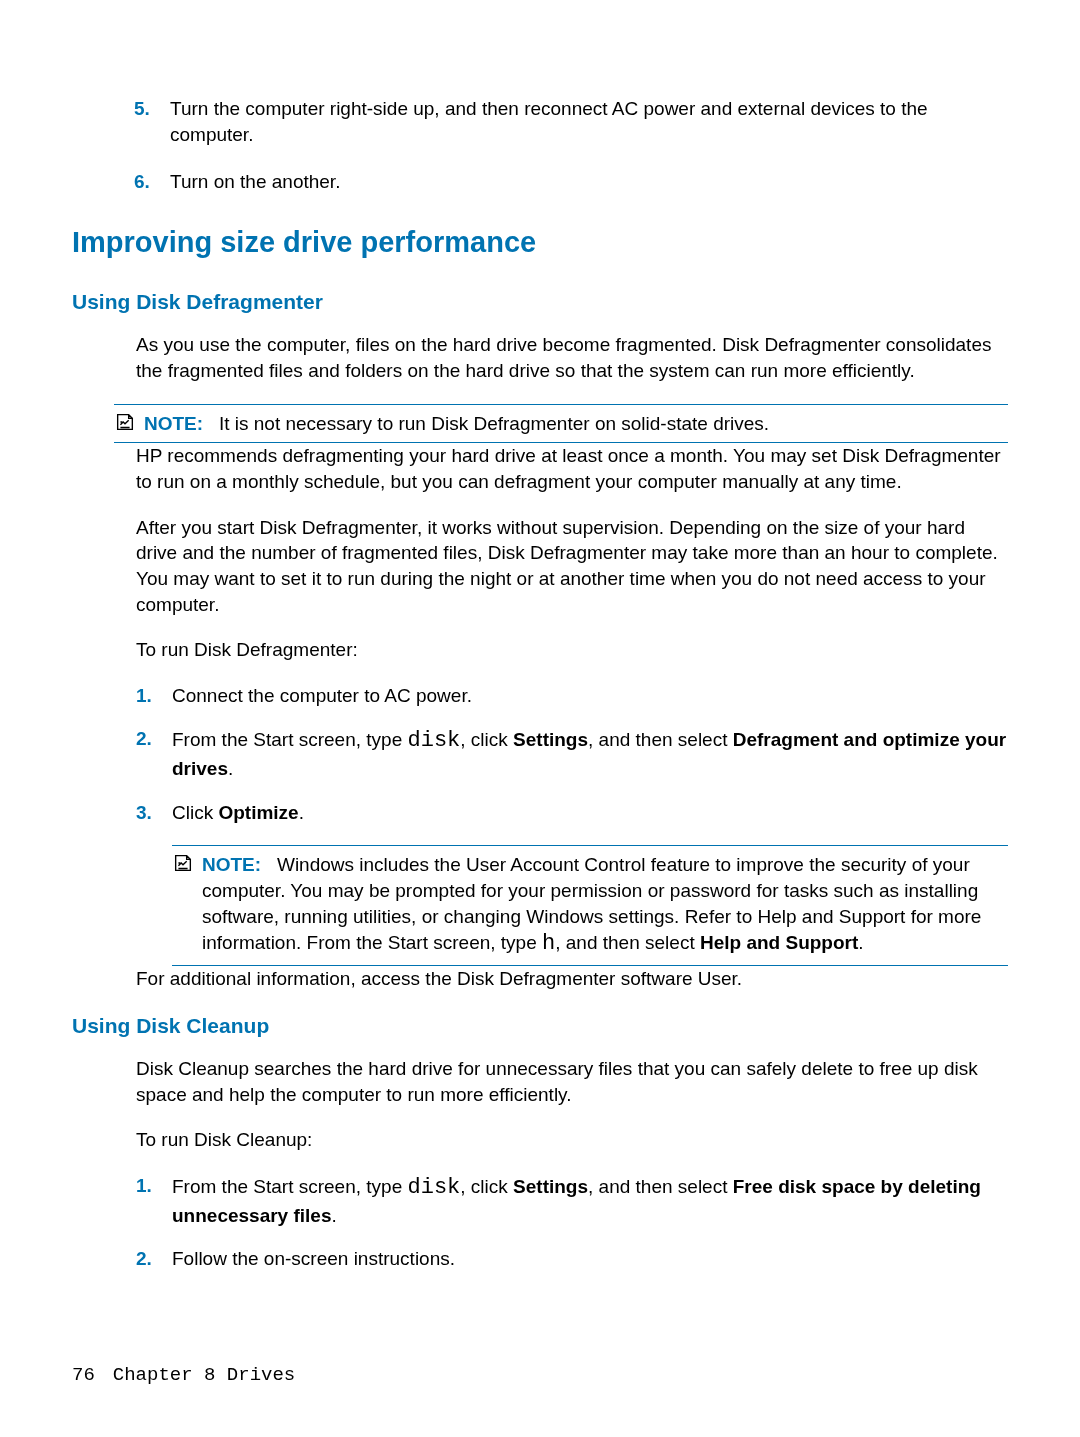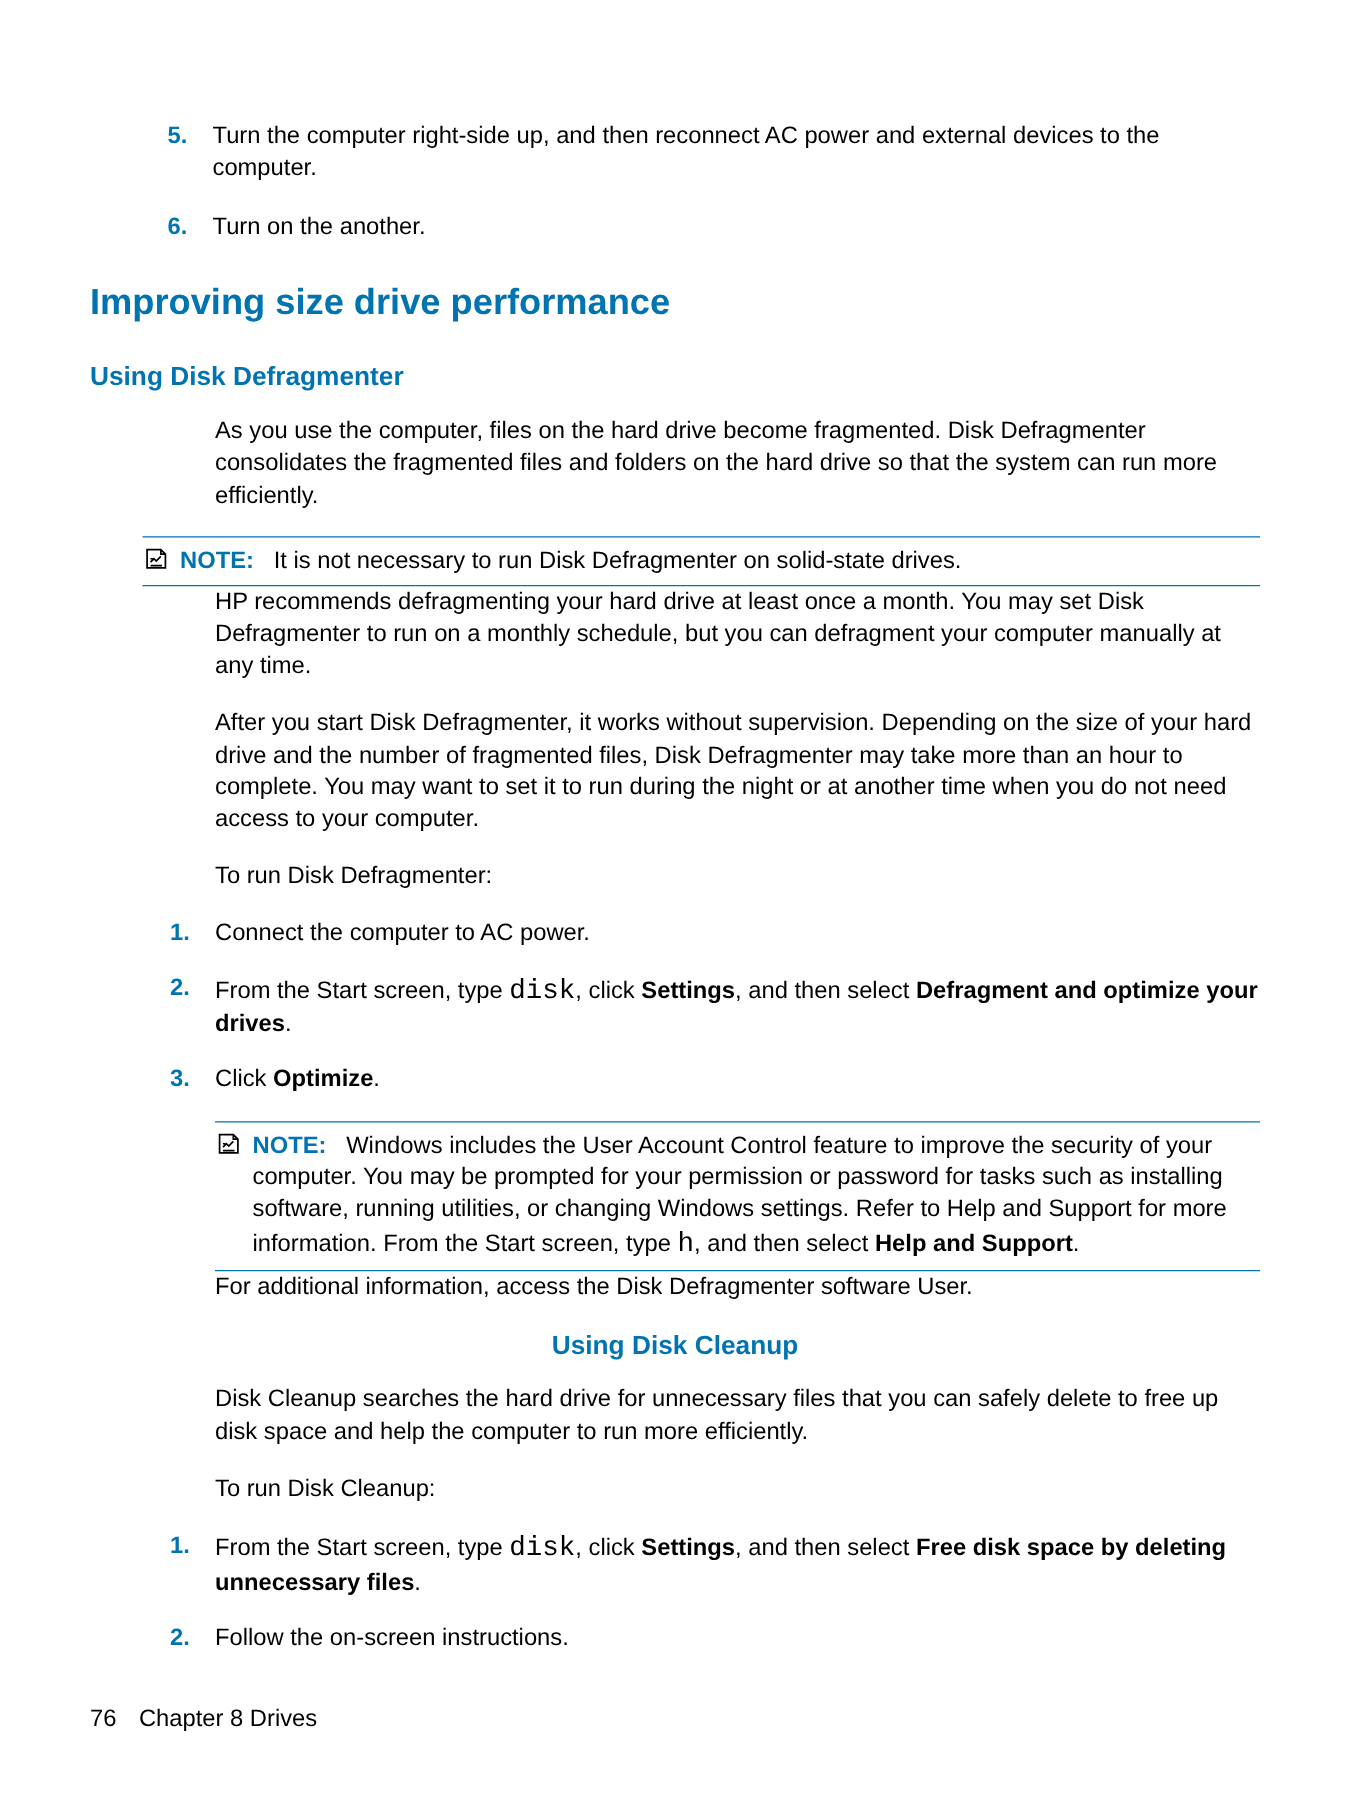--- a/index.html
+++ b/index.html
@@ -44,21 +44,20 @@
     font-weight: bold;
     font-size: 21px;
     margin-bottom: 16px;
     margin-top: 4px;
   }
   .body-block {
     margin-left: 64px;
   }
   .body-block p {
     margin-bottom: 20px;
-    margin-left: 36px;
   }
   .note-box {
     border-top: 1.5px solid #0073b1;
     border-bottom: 1.5px solid #0073b1;
     padding: 6px 0 6px 0;
     margin-left: 42px;
     position: relative;
   }
   .note-box.inner {
     margin-left: 78px;
@@ -99,20 +98,21 @@
   }
   .bold { font-weight: bold; }
   .footer {
     position: absolute;
     left: 72px;
     bottom: 48px;
     font-size: 19px;
     display: flex;
     gap: 18px;
     align-items: baseline;
+    font-family: Liberation Mono, monospace;
   }
   .footer .pagenum { }
   .footer .chap { }
   .note-icon svg { width: 22px; height: 22px; }
 </style>
 </head>
 <body>
 
 <div class="page-content">
 
@@ -175,21 +175,21 @@
       </span>
       <div class="note-text">
         <span class="note-label">NOTE:</span>
         &nbsp;&nbsp;<span><span>Windows includes the User Account Control feature to improve the security of your computer. You may be prompted for your permission or password for tasks such as installing software, running utilities, or changing Windows settings. Refer to Help and Support for more information. From the Start screen, type </span><span class="mono">h</span><span>, and then select </span><span class="bold">Help and Support</span><span>.</span></span>
       </div>
     </div>
 
     <p>For additional information, access the Disk Defragmenter software User.</p>
   </div>
 
-  <h2 class="subsection-heading" style="margin-top:20px;text-align:center;">Using Disk Cleanup</h2>
+  <h2 class="subsection-heading" style="margin-top:20px;">Using Disk Cleanup</h2>
 
   <div class="body-block">
     <p>Disk Cleanup searches the hard drive for unnecessary files that you can safely delete to free up disk space and help the computer to run more efficiently.</p>
     <p>To run Disk Cleanup:</p>
 
     <ol class="steps">
       <li>
         <span class="num">1.</span>
         <span><span>From the Start screen, type </span><span class="mono">disk</span><span>, click </span><span class="bold">Settings</span><span>, and then select </span><span class="bold">Free disk space by deleting unnecessary files</span><span>.</span></span>
       </li>

